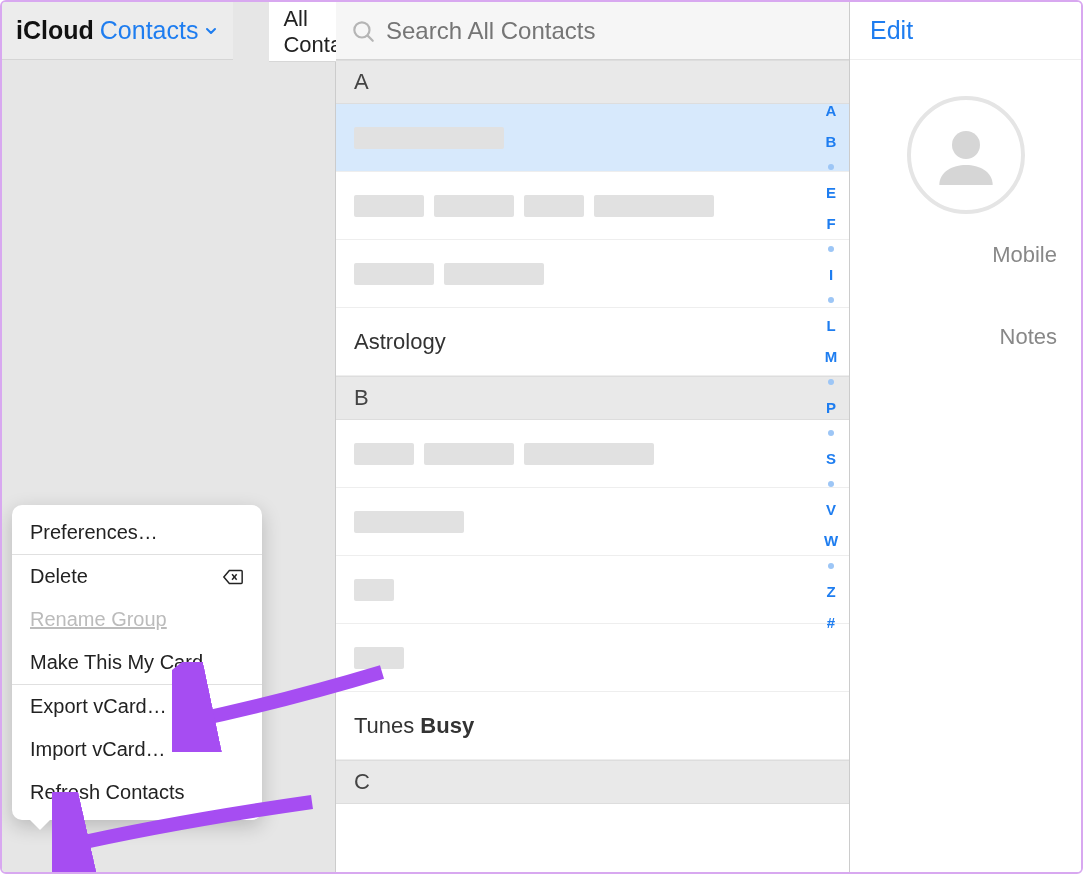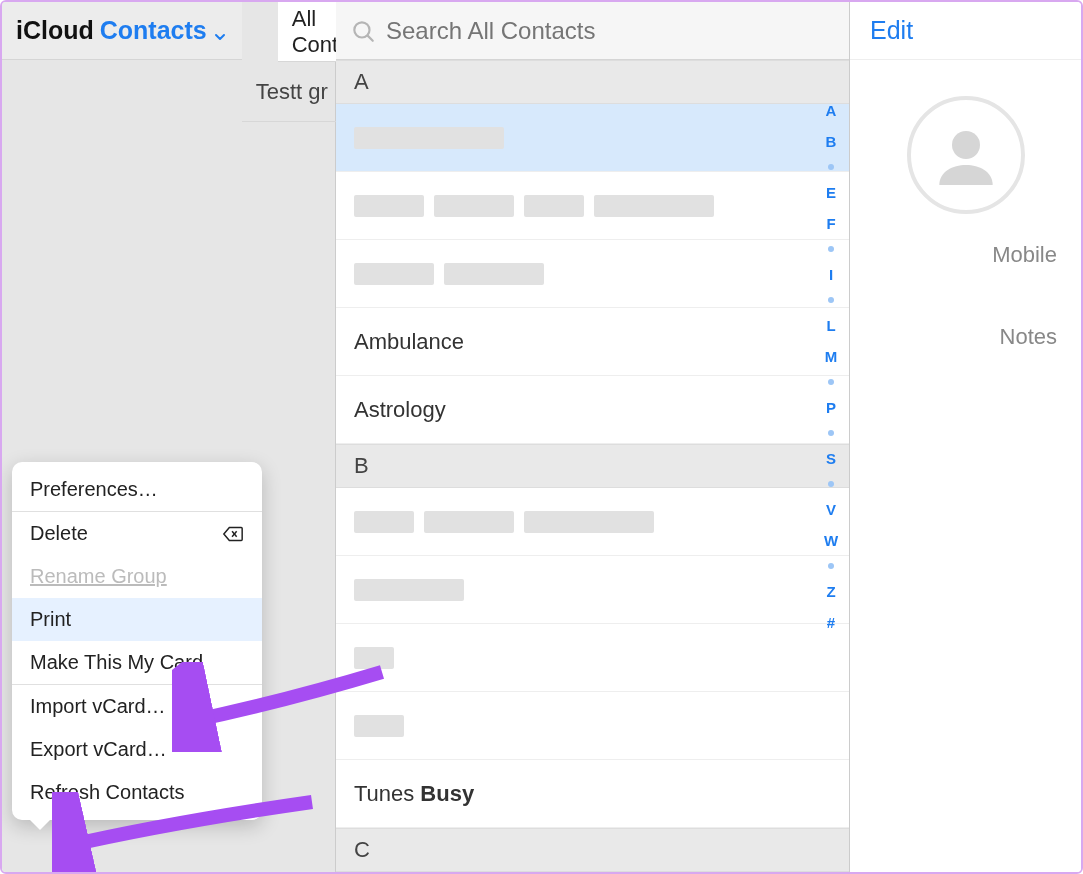--- a/index.html
+++ b/index.html
@@ -35,25 +35,25 @@
     border-bottom: 1px solid #d5d5d5;
     background: #ececec;
   }
   .brand {
     font-size: 25px;
     font-weight: 700;
     color: #111;
   }
   .brand-app {
     font-size: 25px;
-    font-weight: 700;
+    font-weight: 400;
     color: #1e7df0;
     margin-left: 6px;
     display: flex;
-    align-items: flex-end;
+    align-items: center;
     cursor: pointer;
   }
   .brand-app svg { margin-left: 5px; }
   .group-list {
     flex: 1;
   }
   .group-item {
     height: 60px;
     display: flex;
     align-items: center;
@@ -256,21 +256,20 @@
       <span class="brand">iCloud</span>
       <span class="brand-app">
         <span>Contacts</span>
         <svg width="16" height="16" viewBox="0 0 24 24" fill="none" stroke="#1e7df0" stroke-width="3" stroke-linecap="round" stroke-linejoin="round">
             <polyline points="6 9 12 15 18 9"></polyline>
           </svg>
       </span>
     </div>
     <div class="group-list">
       <div class="group-item active">All Contacts</div>
-      <div class="group-item">Testt gr</div>
     </div>
     <div class="sidebar-toolbar">
       <div class="icon-btn">
         <svg width="30" height="30" viewBox="0 0 24 24" fill="none" stroke="#6a6a6a" stroke-width="1.7">
             <circle cx="12" cy="12" r="3"></circle>
             <path d="M19.4 15a1.65 1.65 0 0 0 .33 1.82l.06.06a2 2 0 1 1-2.83 2.83l-.06-.06a1.65 1.65 0 0 0-1.82-.33 1.65 1.65 0 0 0-1 1.51V21a2 2 0 0 1-4 0v-.09a1.65 1.65 0 0 0-1-1.51 1.65 1.65 0 0 0-1.82.33l-.06.06a2 2 0 1 1-2.83-2.83l.06-.06a1.65 1.65 0 0 0 .33-1.82 1.65 1.65 0 0 0-1.51-1H3a2 2 0 0 1 0-4h.09a1.65 1.65 0 0 0 1.51-1 1.65 1.65 0 0 0-.33-1.82l-.06-.06a2 2 0 1 1 2.83-2.83l.06.06a1.65 1.65 0 0 0 1.82.33h0a1.65 1.65 0 0 0 1-1.51V3a2 2 0 0 1 4 0v.09a1.65 1.65 0 0 0 1 1.51h0a1.65 1.65 0 0 0 1.82-.33l.06-.06a2 2 0 1 1 2.83 2.83l-.06.06a1.65 1.65 0 0 0-.33 1.82v0a1.65 1.65 0 0 0 1.51 1H21a2 2 0 0 1 0 4h-.09a1.65 1.65 0 0 0-1.51 1z"></path>
           </svg>
       </div>
       <div class="icon-btn">
         <svg width="30" height="30" viewBox="0 0 24 24" fill="none" stroke="#6a6a6a" stroke-width="1.5" stroke-linecap="round">
@@ -285,25 +284,24 @@
       <hr class="menu-sep">
       <div class="menu-item">
         <span>Delete</span>
         <svg width="22" height="18" viewBox="0 0 24 18" fill="none" stroke="#222" stroke-width="1.6">
             <path d="M21 2H8L2 9l6 7h13a1 1 0 0 0 1-1V3a1 1 0 0 0-1-1z"></path>
             <line x1="16" y1="6" x2="11" y2="12"></line>
             <line x1="11" y1="6" x2="16" y2="12"></line>
           </svg>
       </div>
       <div class="menu-item disabled">Rename Group</div>
-      <div class="menu-item highlighted">Print</div>
       <div class="menu-item">Make This My Card</div>
       <hr class="menu-sep">
+      <div class="menu-item">Export vCard…</div>
       <div class="menu-item">Import vCard…</div>
-      <div class="menu-item">Export vCard…</div>
       <div class="menu-item">Refresh Contacts</div>
     </div>
   </div>
 
   <div class="contact-pane">
     <div class="search-bar">
       <svg width="26" height="26" viewBox="0 0 24 24" fill="none" stroke="#b5b5b5" stroke-width="2" stroke-linecap="round">
           <circle cx="11" cy="11" r="7"></circle>
           <line x1="21" y1="21" x2="16.5" y2="16.5"></line>
         </svg>
@@ -323,21 +321,20 @@
             <span style="width:60px"></span>
             <span style="width:120px"></span>
           </div>
       </div>
       <div class="contact-row">
         <div class="redacted">
             <span style="width:80px"></span>
             <span style="width:100px"></span>
           </div>
       </div>
-      <div class="contact-row">Ambulance</div>
       <div class="contact-row">Astrology</div>
 
       <div class="section-header">B</div>
       <div class="contact-row">
         <div class="redacted">
             <span style="width:60px"></span>
             <span style="width:90px"></span>
             <span style="width:130px"></span>
           </div>
       </div>

